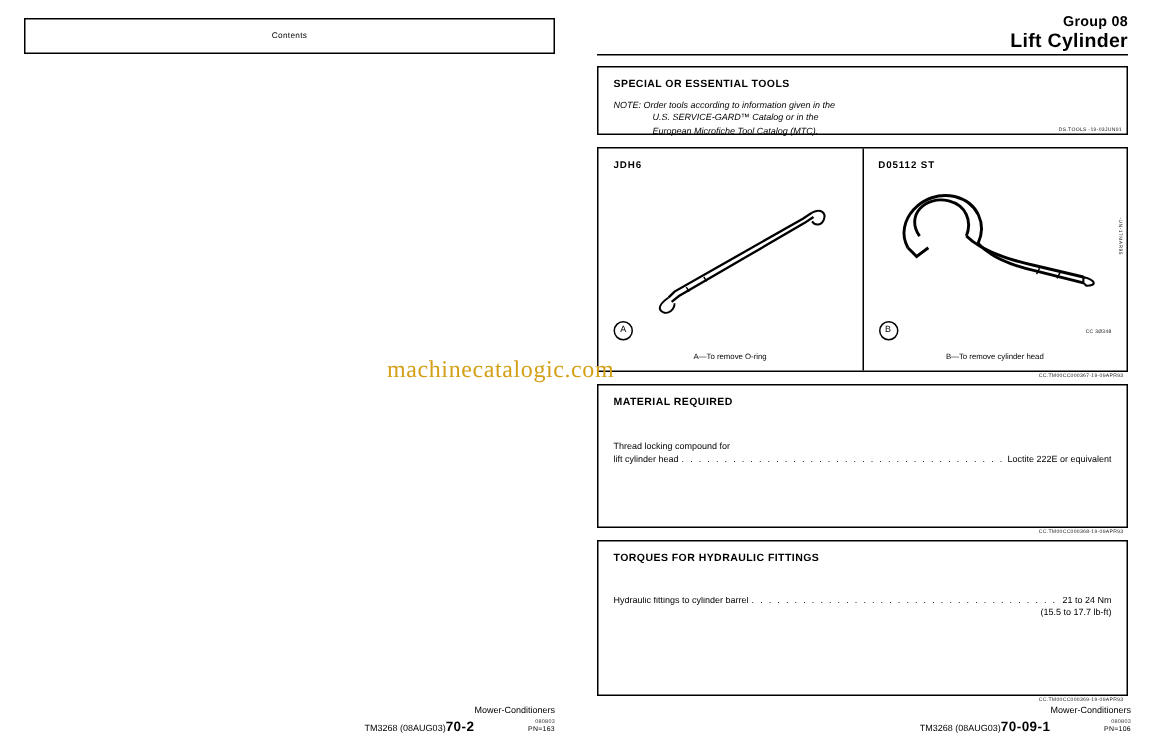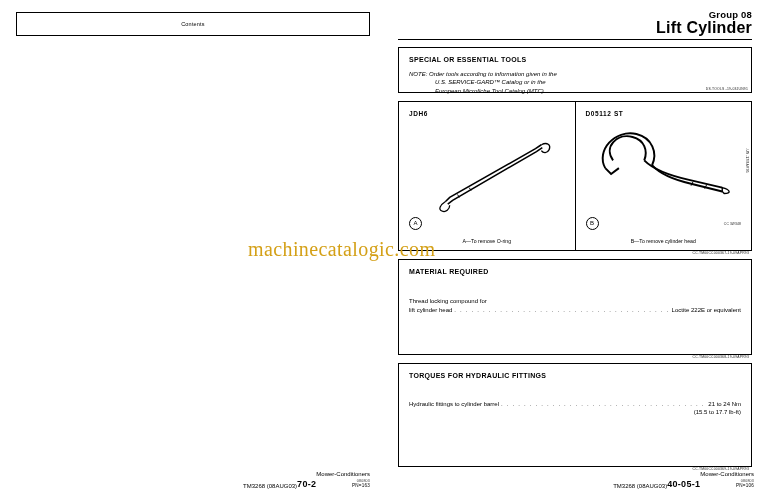--- a/index.html
+++ b/index.html
@@ -92,21 +92,21 @@
     text-align: right;
     line-height: 1.05;
     margin-top: 2px;
   }
   .rp-head .grp {
     font-size: 9.5px;
     font-weight: bold;
     letter-spacing: 0.2px;
   }
   .rp-head .ttl {
-    font-size: 16px;
+    font-size: 13px;
     font-weight: bold;
     letter-spacing: 0.2px;
   }
   .rp-rule {
     border-bottom: 1.5px solid #000;
     margin-top: 2px;
     margin-bottom: 7px;
   }
 
   
@@ -256,23 +256,23 @@
   }
   .torque-sub {
     text-align: right;
     font-size: 6px;
     margin-top: 2px;
   }
 
   
   .watermark {
     position: absolute;
-    left: 248px;
+    left: 258px;
     top: 238px;
-    font-size: 20px;
+    font-size: 16px;
     color: #d4a017;
     font-family: "Liberation Serif", serif;
     letter-spacing: 0.4px;
     z-index: 50;
     white-space: nowrap;
   }
 </style>
 </head>
 <body>
 
@@ -386,21 +386,21 @@
             <span class="val">21 to 24 Nm</span>
           </div>
           <div class="torque-sub">(15.5 to 17.7 lb-ft)</div>
         </div>
       </div>
       <div class="panel-code-out">CC.TM00CC000369-19-09APR93</div>
     </div>
 
     <div class="footer">
       <div class="footer-title">TM3268 (08AUG03)</div>
-      <div class="footer-center">40-05-1</div>
+      <div class="footer-center">70-09-1</div>
       <div class="footer-right">
         <div class="footer-title">Mower-Conditioners</div>
         <div class="footer-small">080803</div>
         <div class="footer-pn">PN=106</div>
       </div>
     </div>
   </div>
 </div>
 
 <div class="watermark">machinecatalogic.com</div>

